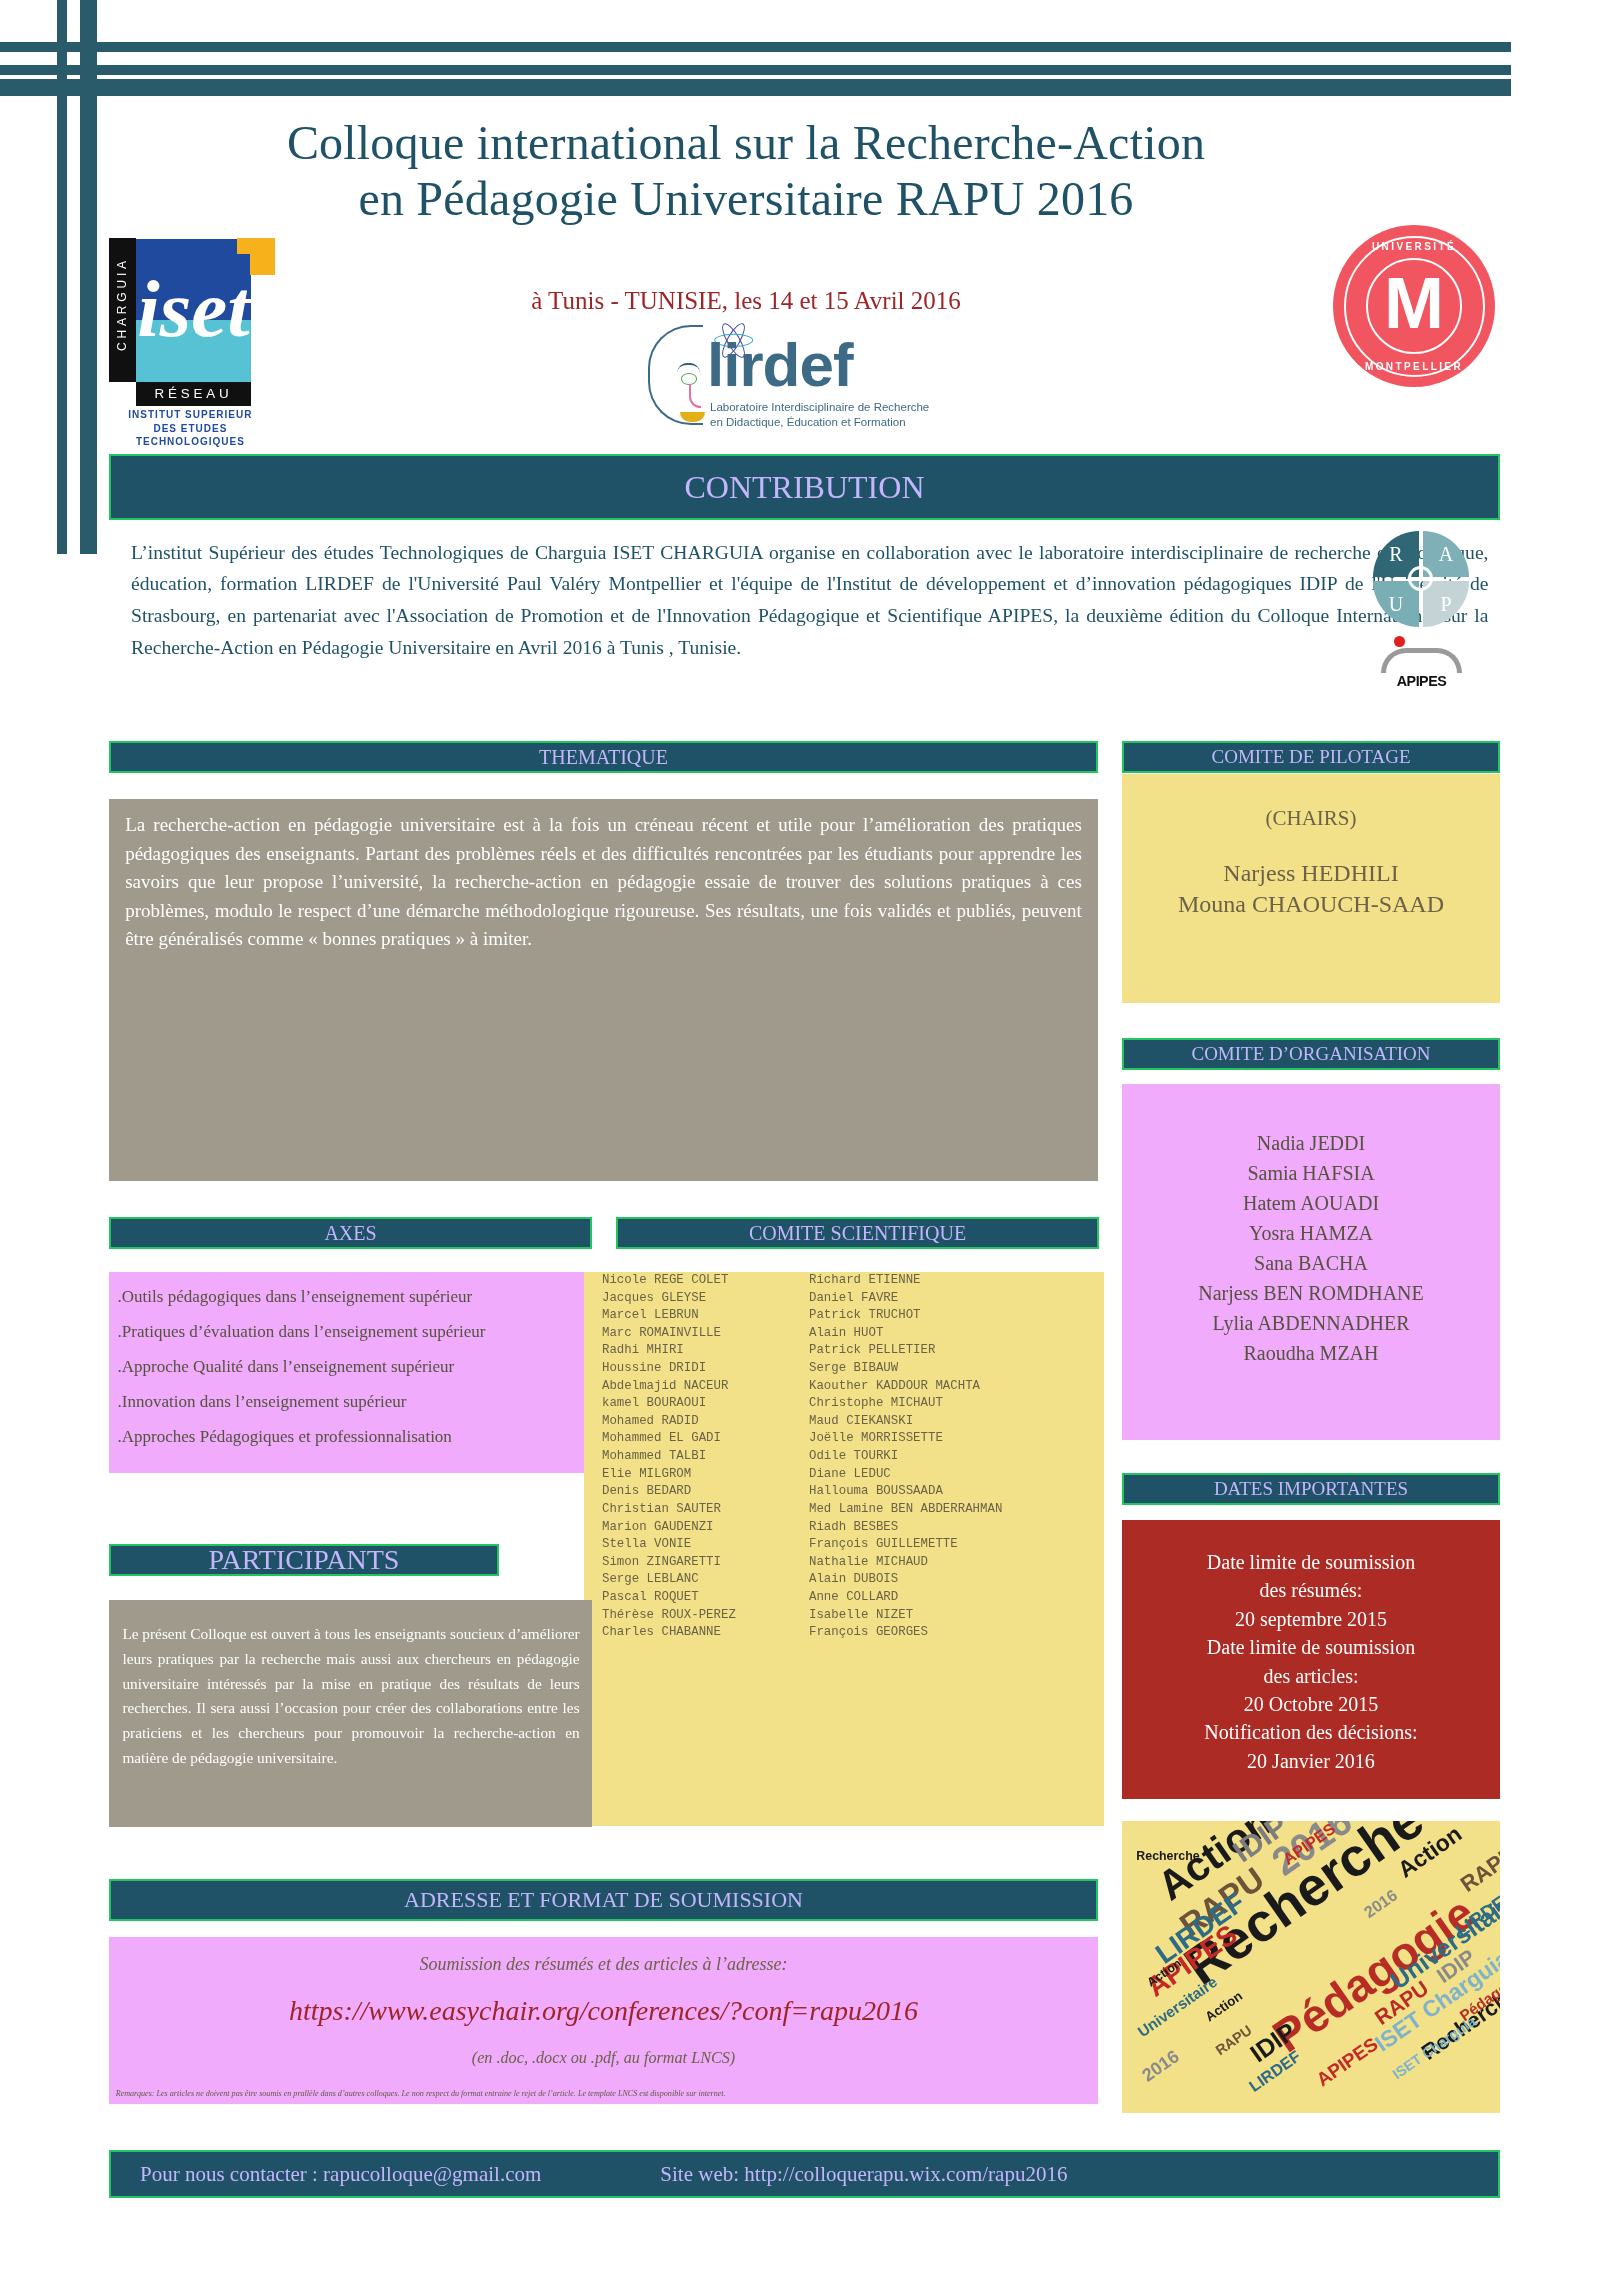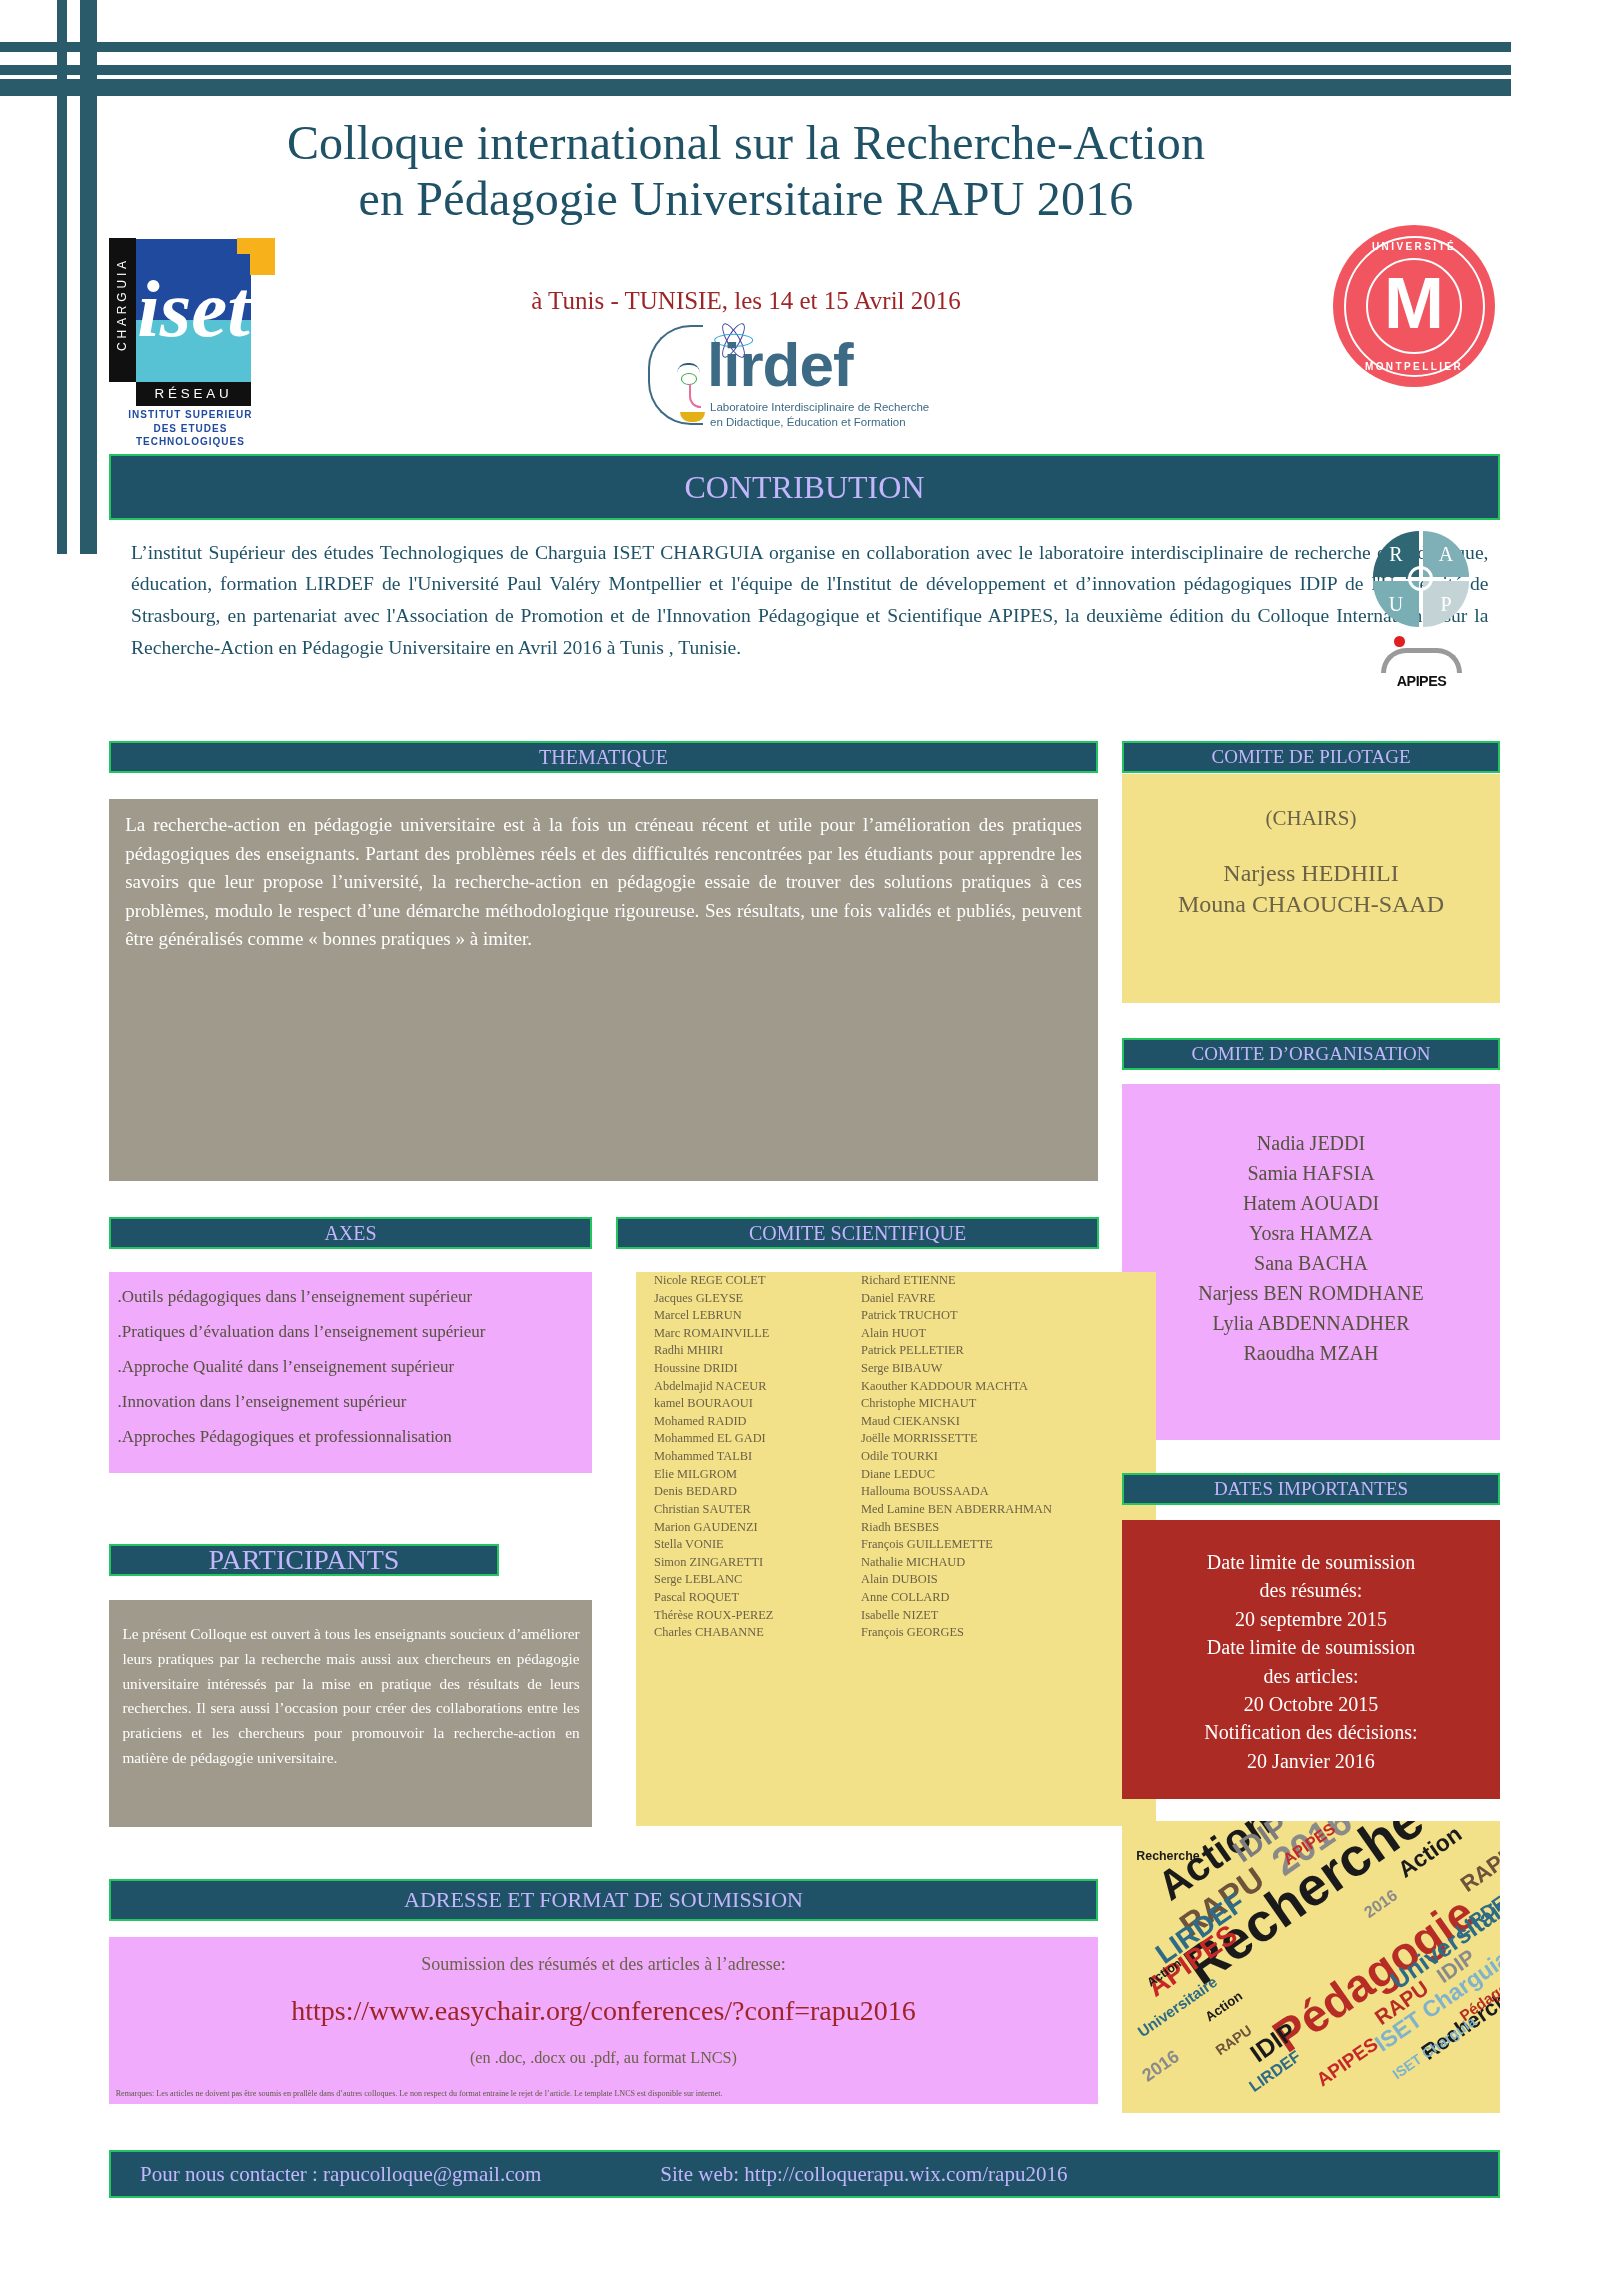--- a/index.html
+++ b/index.html
@@ -274,21 +274,21 @@
 <div class="bar" id="bar-axes" style="left:109px; top:1217px; width:483px; height:32px; font-size:20px;">AXES</div>
 <div class="panel panel-green" id="panel-axes" style="left:109px; top:1272px; width:483px; height:201px; padding:16.2px 7.6px 0 8.6px; font-size:17px; line-height:1.0;">
   <div style="margin-bottom:18px;">.Outils pédagogiques dans l’enseignement supérieur</div>
   <div style="margin-bottom:18px;">.Pratiques d’évaluation dans l’enseignement supérieur</div>
   <div style="margin-bottom:18px;">.Approche Qualité dans l’enseignement supérieur</div>
   <div style="margin-bottom:18px;">.Innovation dans l’enseignement supérieur</div>
   <div>.Approches Pédagogiques et professionnalisation</div>
 </div>
 
 <div class="bar" id="bar-scientifique" style="left:616px; top:1217px; width:483px; height:32px; font-size:20px;">COMITE SCIENTIFIQUE</div>
-<div class="panel panel-yellow" id="panel-scientifique" style="left:636px; top:1272px; width:520px; height:554px; padding:14.3px 0 0 0; font-size:12.4px;">
+<div class="panel panel-yellow" id="panel-scientifique" style="left:584px; top:1272px; width:520px; height:554px; padding:14.3px 0 0 0; font-size:12.4px;font-family:Liberation Mono, monospace;">
   <div class="cs-col" id="cs-left" style="left:18px; width:206px;">
       <div class="cs-name">Nicole REGE COLET</div>
       <div class="cs-name">Jacques GLEYSE</div>
       <div class="cs-name">Marcel LEBRUN</div>
       <div class="cs-name">Marc ROMAINVILLE</div>
       <div class="cs-name">Radhi MHIRI</div>
       <div class="cs-name">Houssine DRIDI</div>
       <div class="cs-name">Abdelmajid NACEUR</div>
       <div class="cs-name">kamel BOURAOUI</div>
       <div class="cs-name">Mohamed RADID</div>
@@ -371,21 +371,21 @@
     <span style="left: 124px; top: 225px; font-size: 25px; color: rgb(26, 26, 26); transform: rotate(-35deg); transform-origin: left top;">IDIP</span>
     <span style="left: 124px; top: 260px; font-size: 16.2px; color: rgb(45, 107, 134); transform: rotate(-35deg); transform-origin: left top;">LIRDEF</span>
     <span style="left: 191px; top: 253px; font-size: 19px; color: rgb(198, 40, 40); transform: rotate(-35deg); transform-origin: left top;">APIPES</span>
     <span style="left: 268px; top: 249px; font-size: 14.3px; color: rgb(127, 179, 204); transform: rotate(-35deg); transform-origin: left top;">ISET Charguia</span>
     <span style="left: 239px; top: 86px; font-size: 16.2px; color: rgb(138, 138, 138); transform: rotate(-35deg); transform-origin: left top;">2016</span>
     <span style="left: 81px; top: 192px; font-size: 13.4px; color: rgb(26, 26, 26); transform: rotate(-35deg); transform-origin: left top;">Action</span>
     <span style="left: 91px; top: 225px; font-size: 14.3px; color: rgb(110, 82, 57); transform: rotate(-35deg); transform-origin: left top;">RAPU</span>
   </div>
 
 <div class="bar" id="bar-adresse" style="left:109px; top:1879px; width:989px; height:42px; font-size:22px;">ADRESSE ET FORMAT DE SOUMISSION</div>
-<div class="panel panel-green" id="panel-adresse" style="left:109px; top:1937px; width:989px; height:167px; padding-top:17px; text-align:center;">
+<div class="panel panel-green" id="panel-adresse" style="left:109px; top:1937px; width:989px; height:167px; padding-top:17px; text-align:center;font-style:italic;">
   <div style="font-size:18px; color:#6b6248;">Soumission des résumés et des articles à l’adresse:</div>
   <a href="#" style="display:block; margin-top:20px; font-size:28px; color:#9e2426; text-decoration:none;">https://www.easychair.org/conferences/?conf=rapu2016</a>
   <div style="margin-top:22px; font-size:16.2px; color:#6b6248;">(en .doc, .docx ou .pdf,  au format LNCS)</div>
   <div style="position:absolute; left:6.7px; bottom:5.7px; width:976px; font-size:8.1px; color:#5d5a45; text-align:left;">Remarques:  Les articles ne doivent pas être soumis en prallèle dans d’autres colloques. Le non respect du format entraine le rejet de l’article. Le template LNCS est disponible sur internet.</div>
 </div>
 
 <div class="bar" id="bar-footer" style="left:109px; top:2150px; width:1391px; height:48px; font-size:21px; justify-content:flex-start; padding-left:0;">
   <span style="margin-left:29px;">Pour nous contacter : rapucolloque@gmail.com</span>
   <span style="margin-left:119px;">Site web:  http://colloquerapu.wix.com/rapu2016</span>
 </div>

